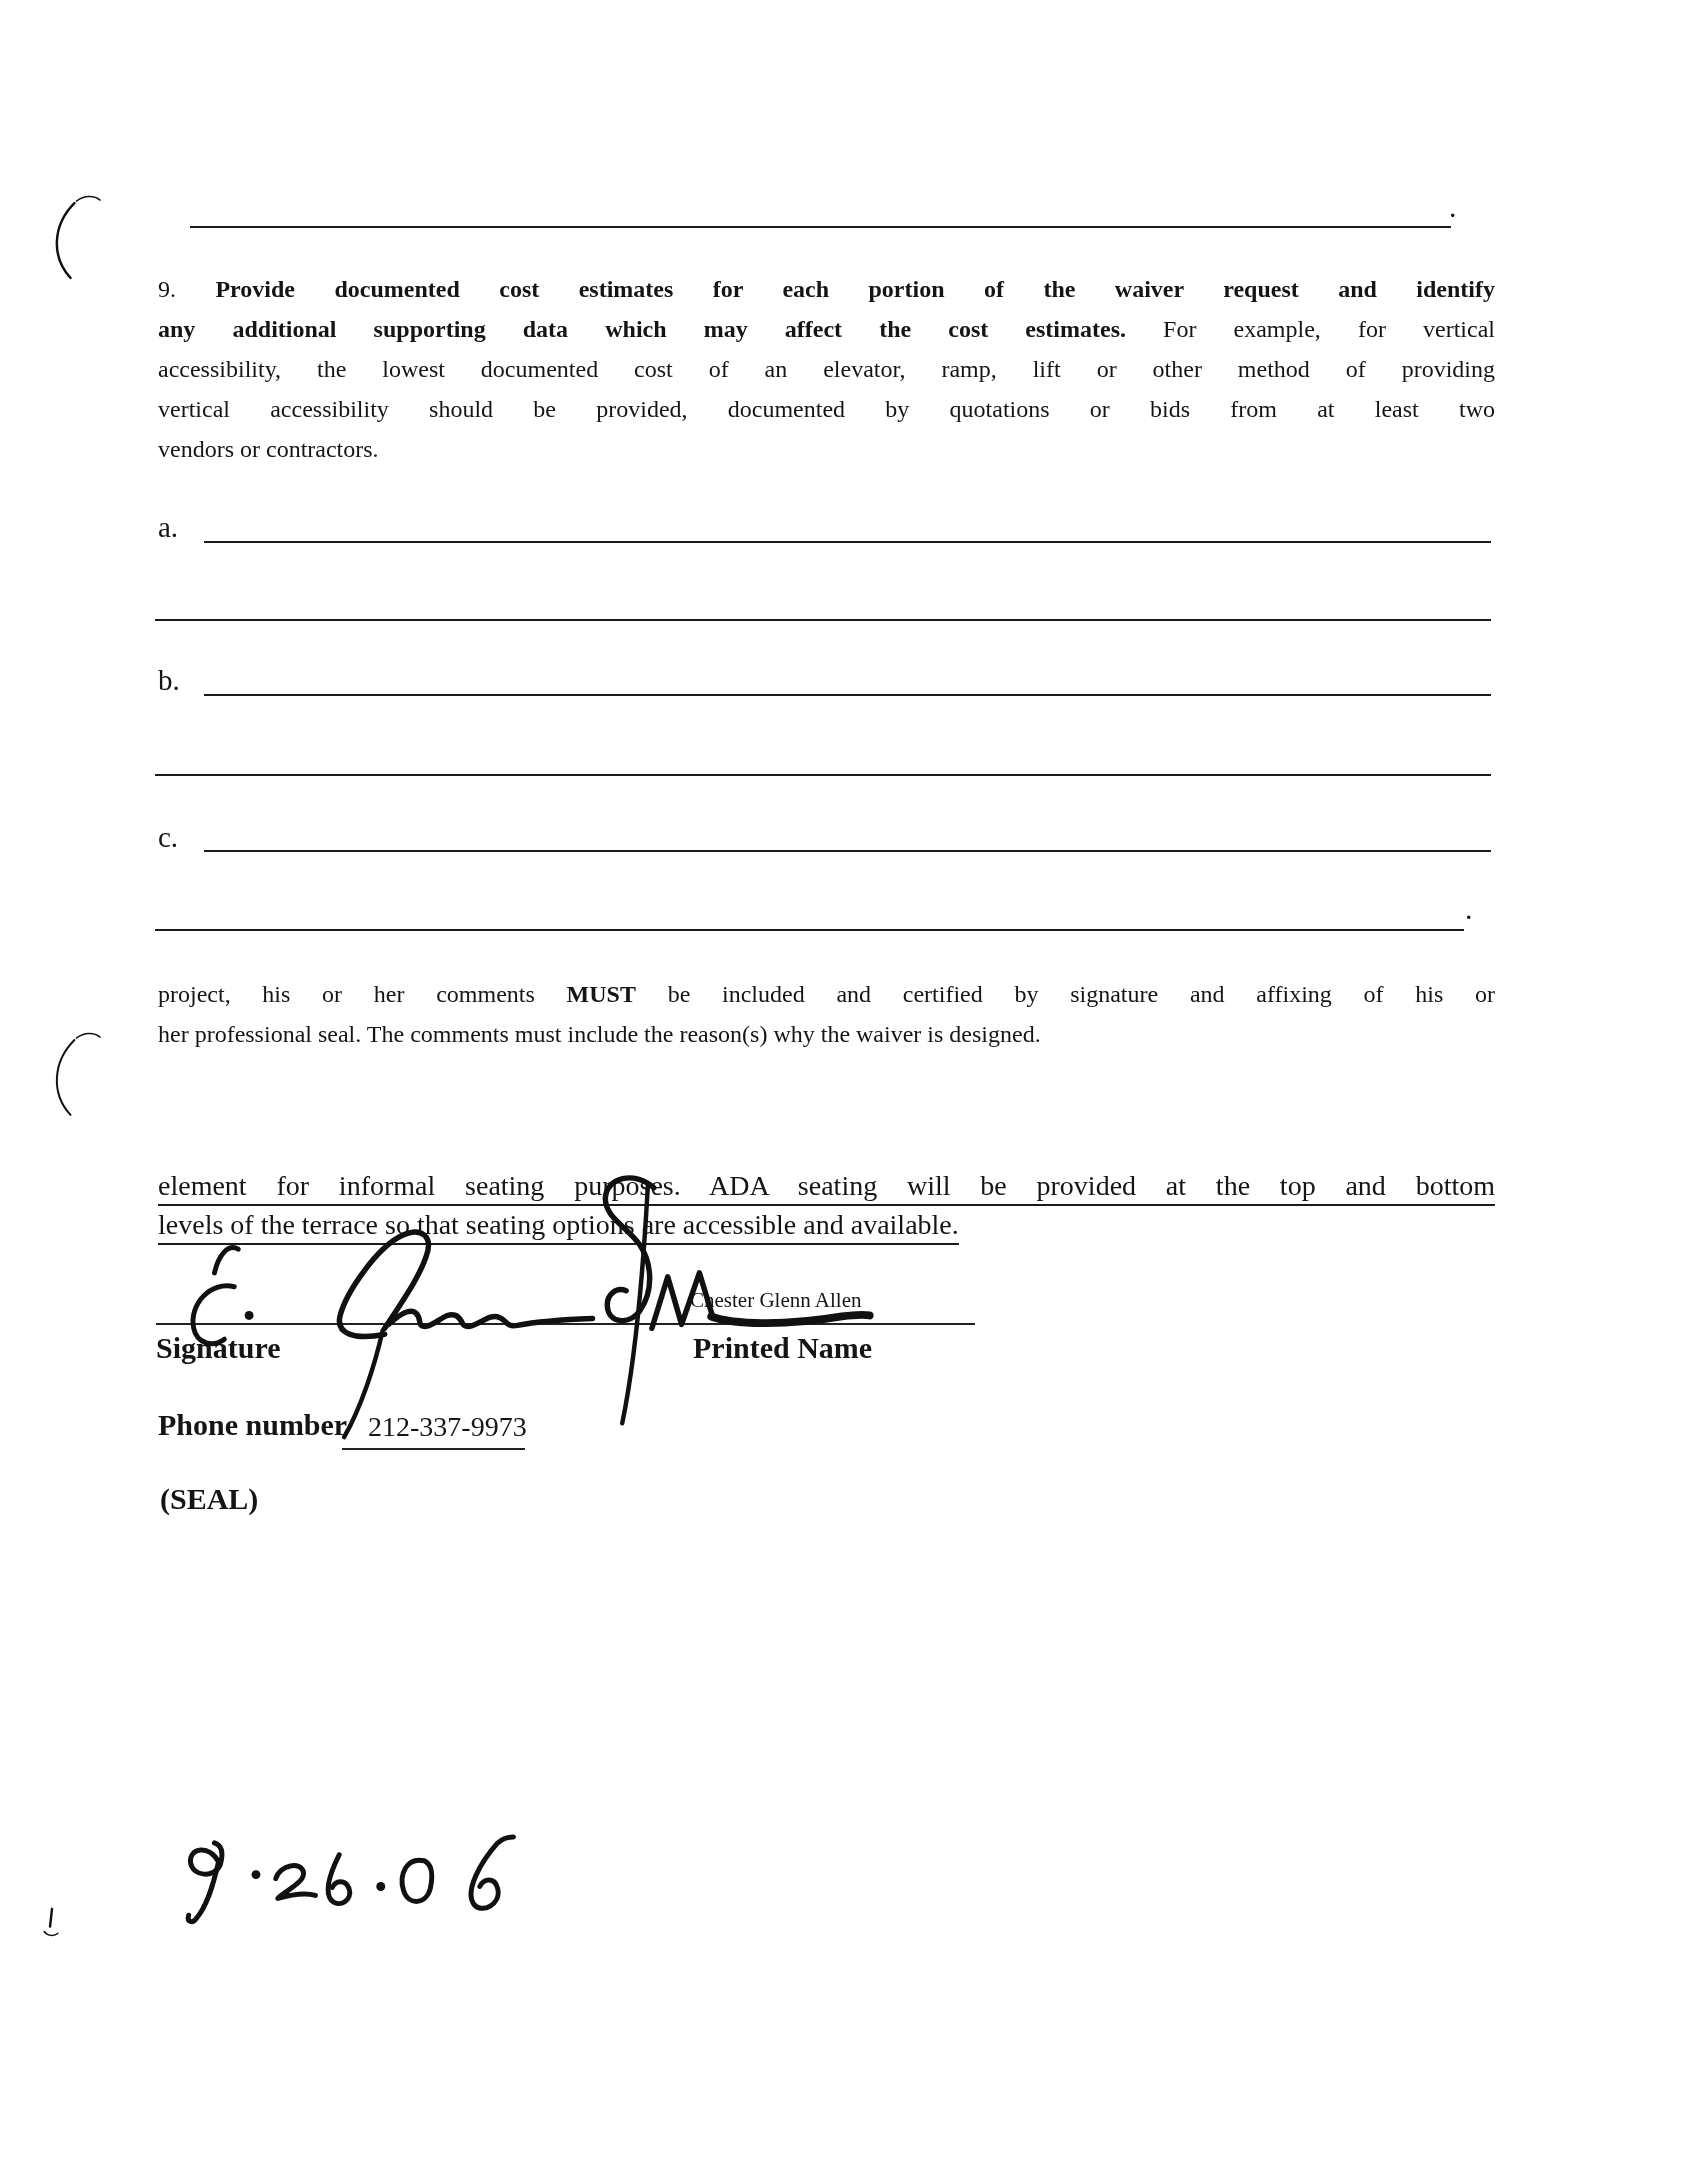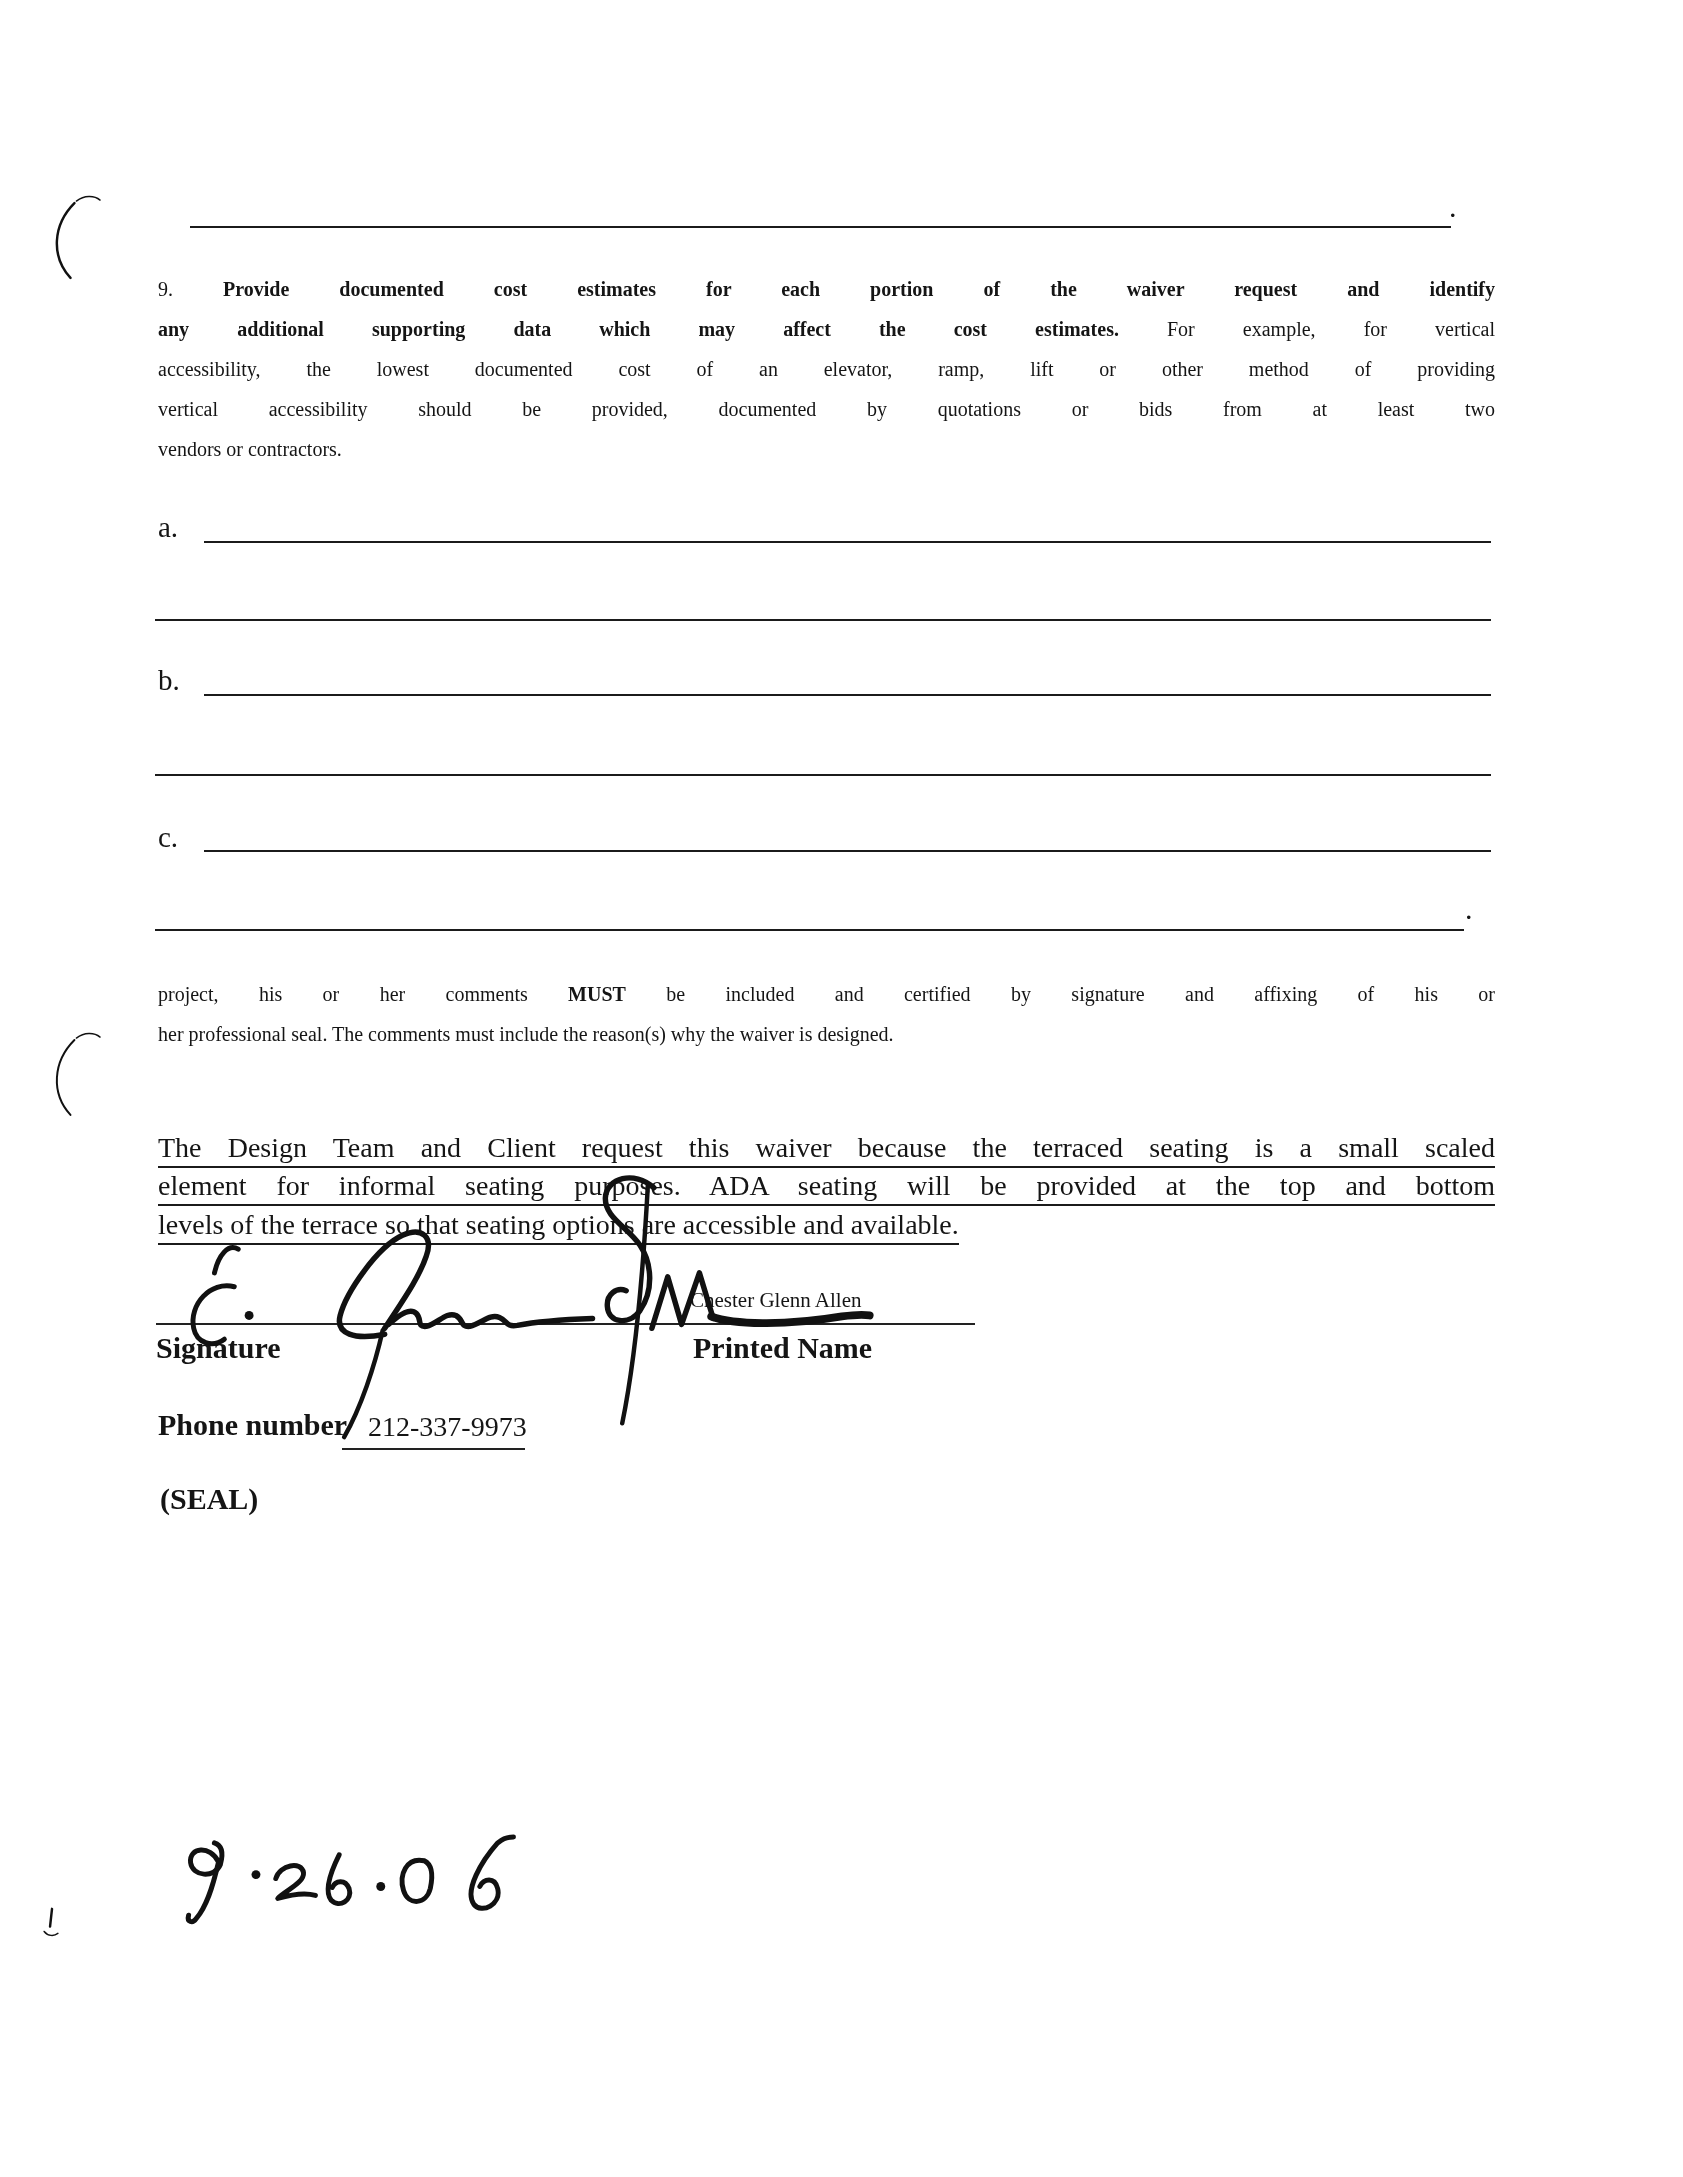--- a/index.html
+++ b/index.html
@@ -4,21 +4,21 @@
 <style>
   html,body{margin:0;padding:0;background:#e8e8e8;}
   .page{
     position:relative;
     width:1683px;height:2177px;
     background:#ffffff;
     font-family:"Liberation Serif","DejaVu Serif",serif;
     color:#151515;
     overflow:hidden;
   }
-  .para{position:absolute;left:158px;width:1337px;font-size:20px;line-height:40px;}
+  .para{position:absolute;left:158px;width:1337px;font-size:24px;line-height:40px;}
   .jline{text-align:justify;text-align-last:justify;}
   .lline{text-align:left;}
   .b{font-weight:bold;}
   .rule{position:absolute;height:2px;background:#1b1b1b;}
   .rule-thin{position:absolute;height:2px;background:#222;}
   .abc-label{position:absolute;left:158px;font-size:29px;line-height:32px;}
   .dot{position:absolute;font-size:30px;line-height:30px;}
   .stline{position:absolute;left:158px;width:1337px;height:37px;font-size:28px;line-height:37px;}
   .stline.ul{border-bottom:2px solid #1b1b1b;}
   .stline .ulspan{border-bottom:2px solid #1b1b1b;padding-bottom:3px;}
@@ -67,21 +67,20 @@
   <span class="abc-label" style="top:821px;">c.</span>
   <div class="rule" style="left:204px;top:850px;width:1287px;"></div>
   <div class="rule" style="left:155px;top:929px;width:1309px;"></div>
   <span class="dot" style="left:1465px;top:894px;">.</span>
 
   <div class="para" style="top:974px;">
     <div class="jline"><span>project, his or her comments </span><span class="b">MUST</span><span> be included and certified by signature and affixing of his or</span></div>
     <div class="lline">her professional seal. The comments must include the reason(s) why the waiver is designed.</div>
   </div>
 
-  <div class="stline jline ul" style="top:1129px;">The Design Team and Client request this waiver because the terraced seating is a small scaled</div>
   <div class="stline jline ul" style="top:1167px;">element for informal seating purposes. ADA seating will be provided at the top and bottom</div>
   <div class="stline lline" style="top:1206px;"><span class="ulspan">levels of the terrace so that seating options are accessible and available.</span></div>
 
   <div class="rule-thin" style="left:156px;top:1323px;width:512px;"></div>
   <div class="rule-thin" style="left:668px;top:1323px;width:307px;"></div>
   <span class="nametext" style="left:690px;top:1283px;">Chester Glenn Allen</span>
   <span class="biglabel" style="left:156px;top:1331px;">Signature</span>
   <span class="biglabel" style="left:693px;top:1331px;">Printed Name</span>
 
   <svg style="left:149px;top:1168px;z-index:5;" width="891" height="287" viewBox="0 0 900 290" aria-label="Chester Glenn Allen">

